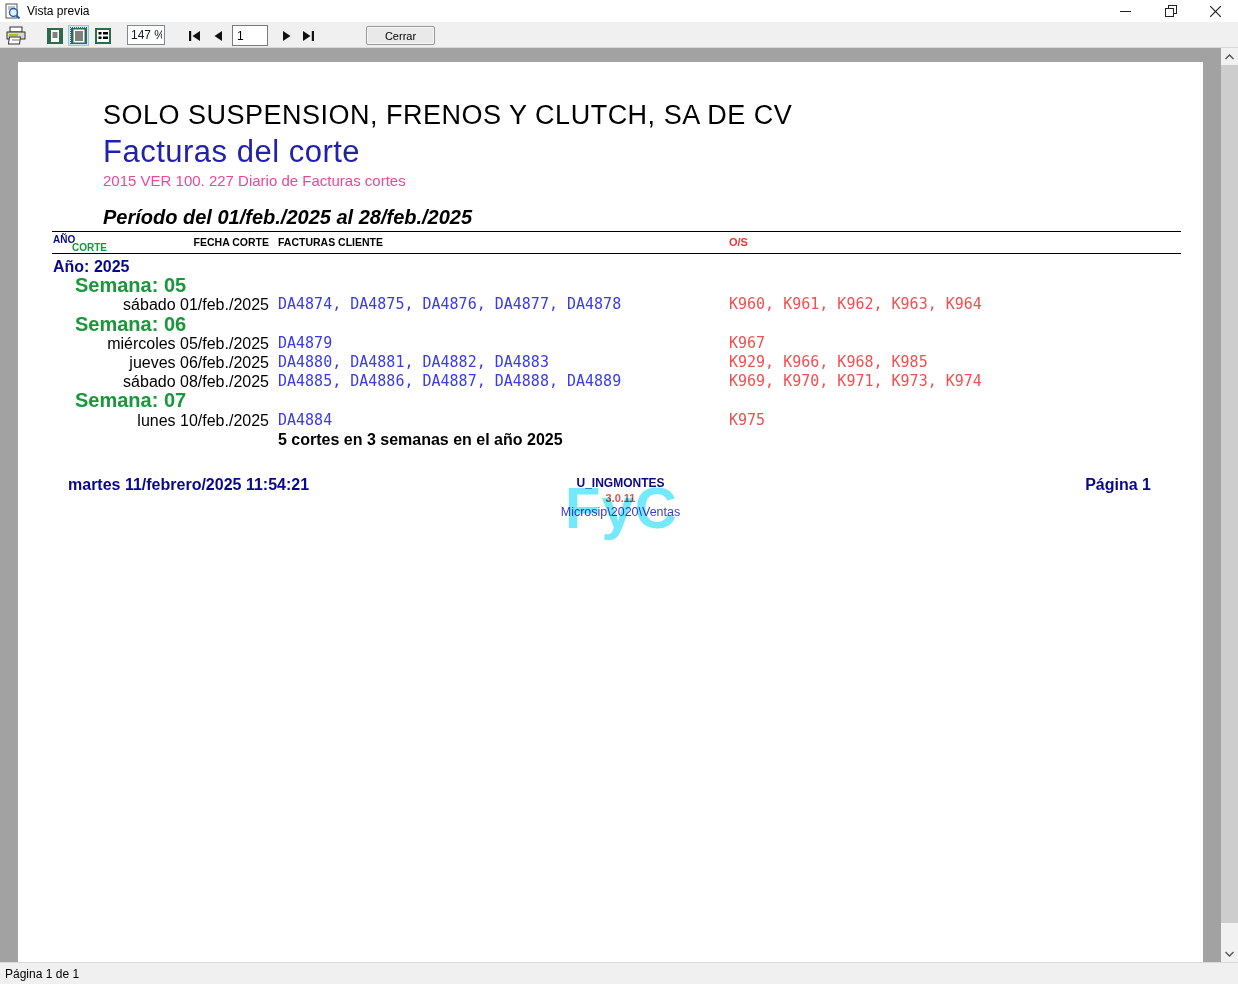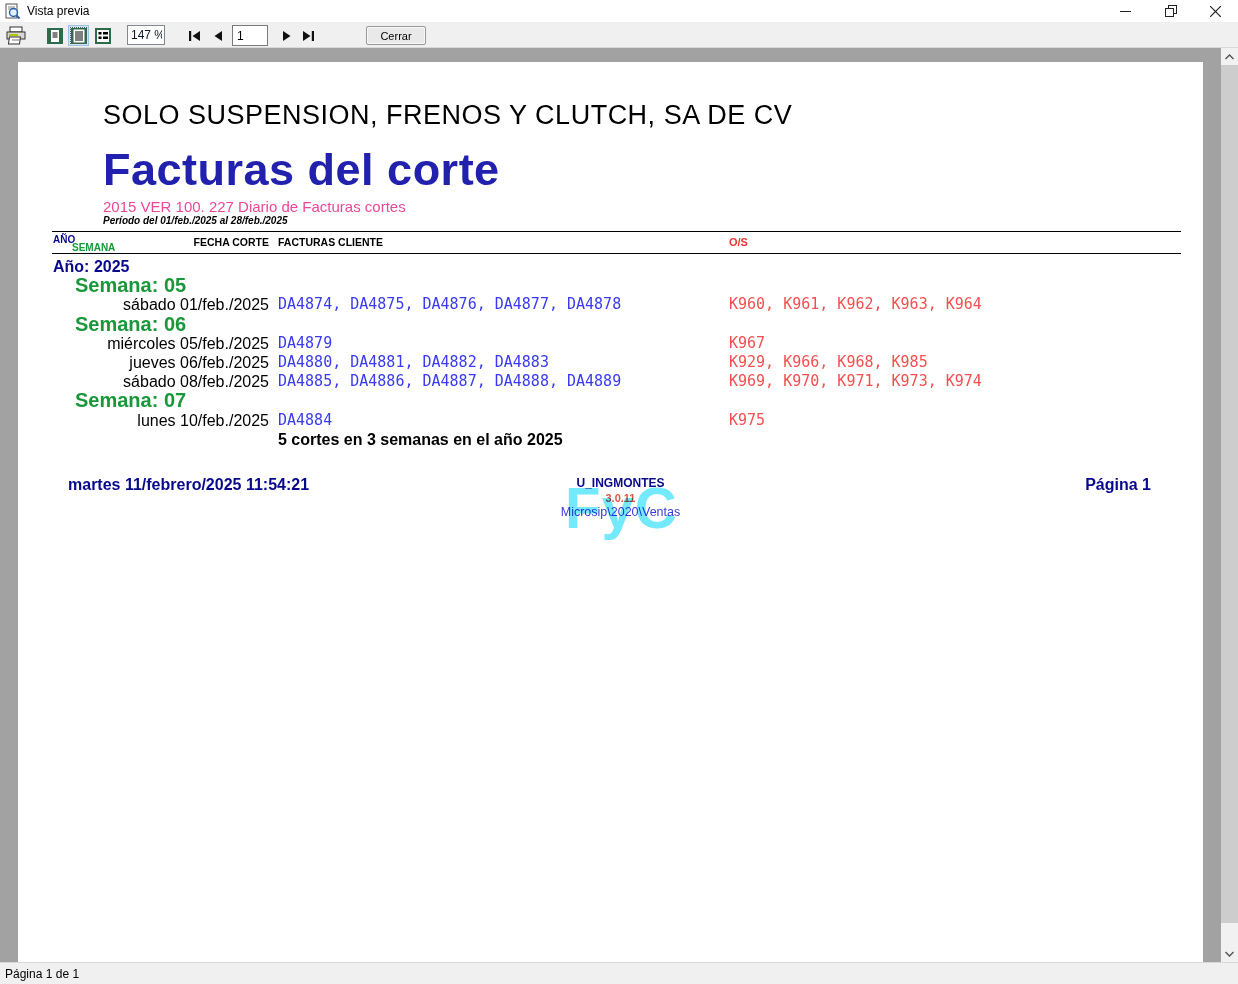--- a/index.html
+++ b/index.html
@@ -19,42 +19,42 @@
   .tb { position:absolute; top:3px; }
   .tb-printer { left:5px; top:4px; width:24px; height:19px; }
   .viewbtn { width:21px; height:21px; top:3px; display:flex; align-items:center; justify-content:center;
              background:transparent; border:1px solid transparent; }
   .viewbtn.sel { background:#cfe6f7; border:1px solid #9cc3e5; outline:1px dotted #5a5a5a; outline-offset:-3px; }
   .zoomfield { left:127px; top:3px; width:38px; height:20px; border:1px solid #828790; background:#fff;
                font-size:12px; font-family:"Liberation Sans",sans-serif; padding:0 2px 0 3px; color:#0f172a; }
   .navbtn { width:16px; height:18px; top:5px; display:flex; align-items:center; justify-content:center; }
   .pageinput { left:232px; top:3px; width:36px; height:21px; border:1px solid #7a7a7a; background:#fff;
                font-size:12px; font-family:"Liberation Sans",sans-serif; padding:1px 0 0 4px; color:#000; }
-  .closebtn { left:366px; top:4px; width:60px; height:19px; background:#e9e9e9; border:1px solid #989898;
+  .closebtn { left:366px; top:4px; width:69px; height:19px; background:#e9e9e9; border:1px solid #989898;
               border-radius:2px; font-size:11px; font-family:"Liberation Sans",sans-serif; color:#000;
               display:flex; align-items:center; justify-content:center; box-shadow:inset 0 0 0 1px #f8f8f8; }
 
   
   .previewarea { position:absolute; left:0; top:48px; width:1238px; height:914px; background:#a2a2a2; }
   .page { position:absolute; left:18px; top:14px; width:1185px; height:900px; background:#ffffff; }
 
   
   .vscroll { position:absolute; right:0; top:0; width:17px; height:914px; background:#f1f1f1; }
   .vscroll .arrow { position:absolute; left:0; width:17px; height:17px; display:flex; align-items:center;
                     justify-content:center; background:#f1f1f1; color:#505050; }
   .vscroll .arrow.up { top:0; }
   .vscroll .arrow.down { bottom:0; }
   .vscroll .thumb { position:absolute; left:0; top:17px; width:17px; height:858px; background:#cdcdcd; }
 
   
   .rep-header { position:absolute; left:85px; top:0; width:1100px; text-align:left; }
   .company { margin-top:38px; font-size:27px; color:#000; letter-spacing:0.5px; white-space:nowrap; }
-  .rtitle  { margin-top:13px; font-size:45px; font-weight:bold; color:#2121ad; letter-spacing:0.5px; }
+  .rtitle  { margin-top:3px; font-size:31px; font-weight:normal; color:#2121ad; letter-spacing:0.5px; }
   .subtitle{ margin-top:2px; font-size:15px; color:#ec4899; }
-  .period  { margin-top:0; font-size:10px; font-weight:bold; font-style:italic; color:#000; }
+  .period  { margin-top:17px; font-size:20px; font-weight:bold; font-style:italic; color:#000; }
 
   .thead { position:absolute; left:0; top:169px; width:1185px; height:23px; }
   .thead .rule-top    { position:absolute; left:34px; top:0;  width:1129px; height:1px; background:#000; }
   .thead .rule-bottom { position:absolute; left:34px; top:22px; width:1129px; height:1px; background:#000; }
   .h-ano    { position:absolute; left:35px; top:3px;  font-size:10px; font-weight:bold; color:#08088c; }
   .h-semana { position:absolute; left:54px; top:11px; font-size:10px; font-weight:bold; color:#18983a; }
   .h-fecha  { position:absolute; left:30px; top:5px; width:221px; text-align:right;
               font-size:10.5px; font-weight:bold; color:#000; }
   .h-fact   { position:absolute; left:260px; top:5px; font-size:10.5px; font-weight:bold; color:#000; }
   .h-os     { position:absolute; left:711px; top:5px; font-size:11px; font-weight:bold; color:#ee3333; }
@@ -200,21 +200,21 @@
     <div class="rep-header">
       <div class="company">SOLO SUSPENSION, FRENOS Y CLUTCH, SA DE CV</div>
       <div class="rtitle">Facturas del corte</div>
       <div class="subtitle">2015 VER 100. 227 Diario de Facturas cortes</div>
       <div class="period">Período del 01/feb./2025 al 28/feb./2025</div>
     </div>
 
     <div class="thead">
       <div class="rule-top"></div>
       <span class="h-ano">AÑO</span>
-      <span class="h-semana">SEMANA</span>
+      <span class="h-semana">CORTE</span>
       <span class="h-fecha">FECHA CORTE</span>
       <span class="h-fact">FACTURAS CLIENTE</span>
       <span class="h-os">O/S</span>
       <div class="rule-bottom"></div>
     </div>
 
     <div class="tbody">
       <div class="row">
         <span class="yr">Año: 2025</span>
       </div>

